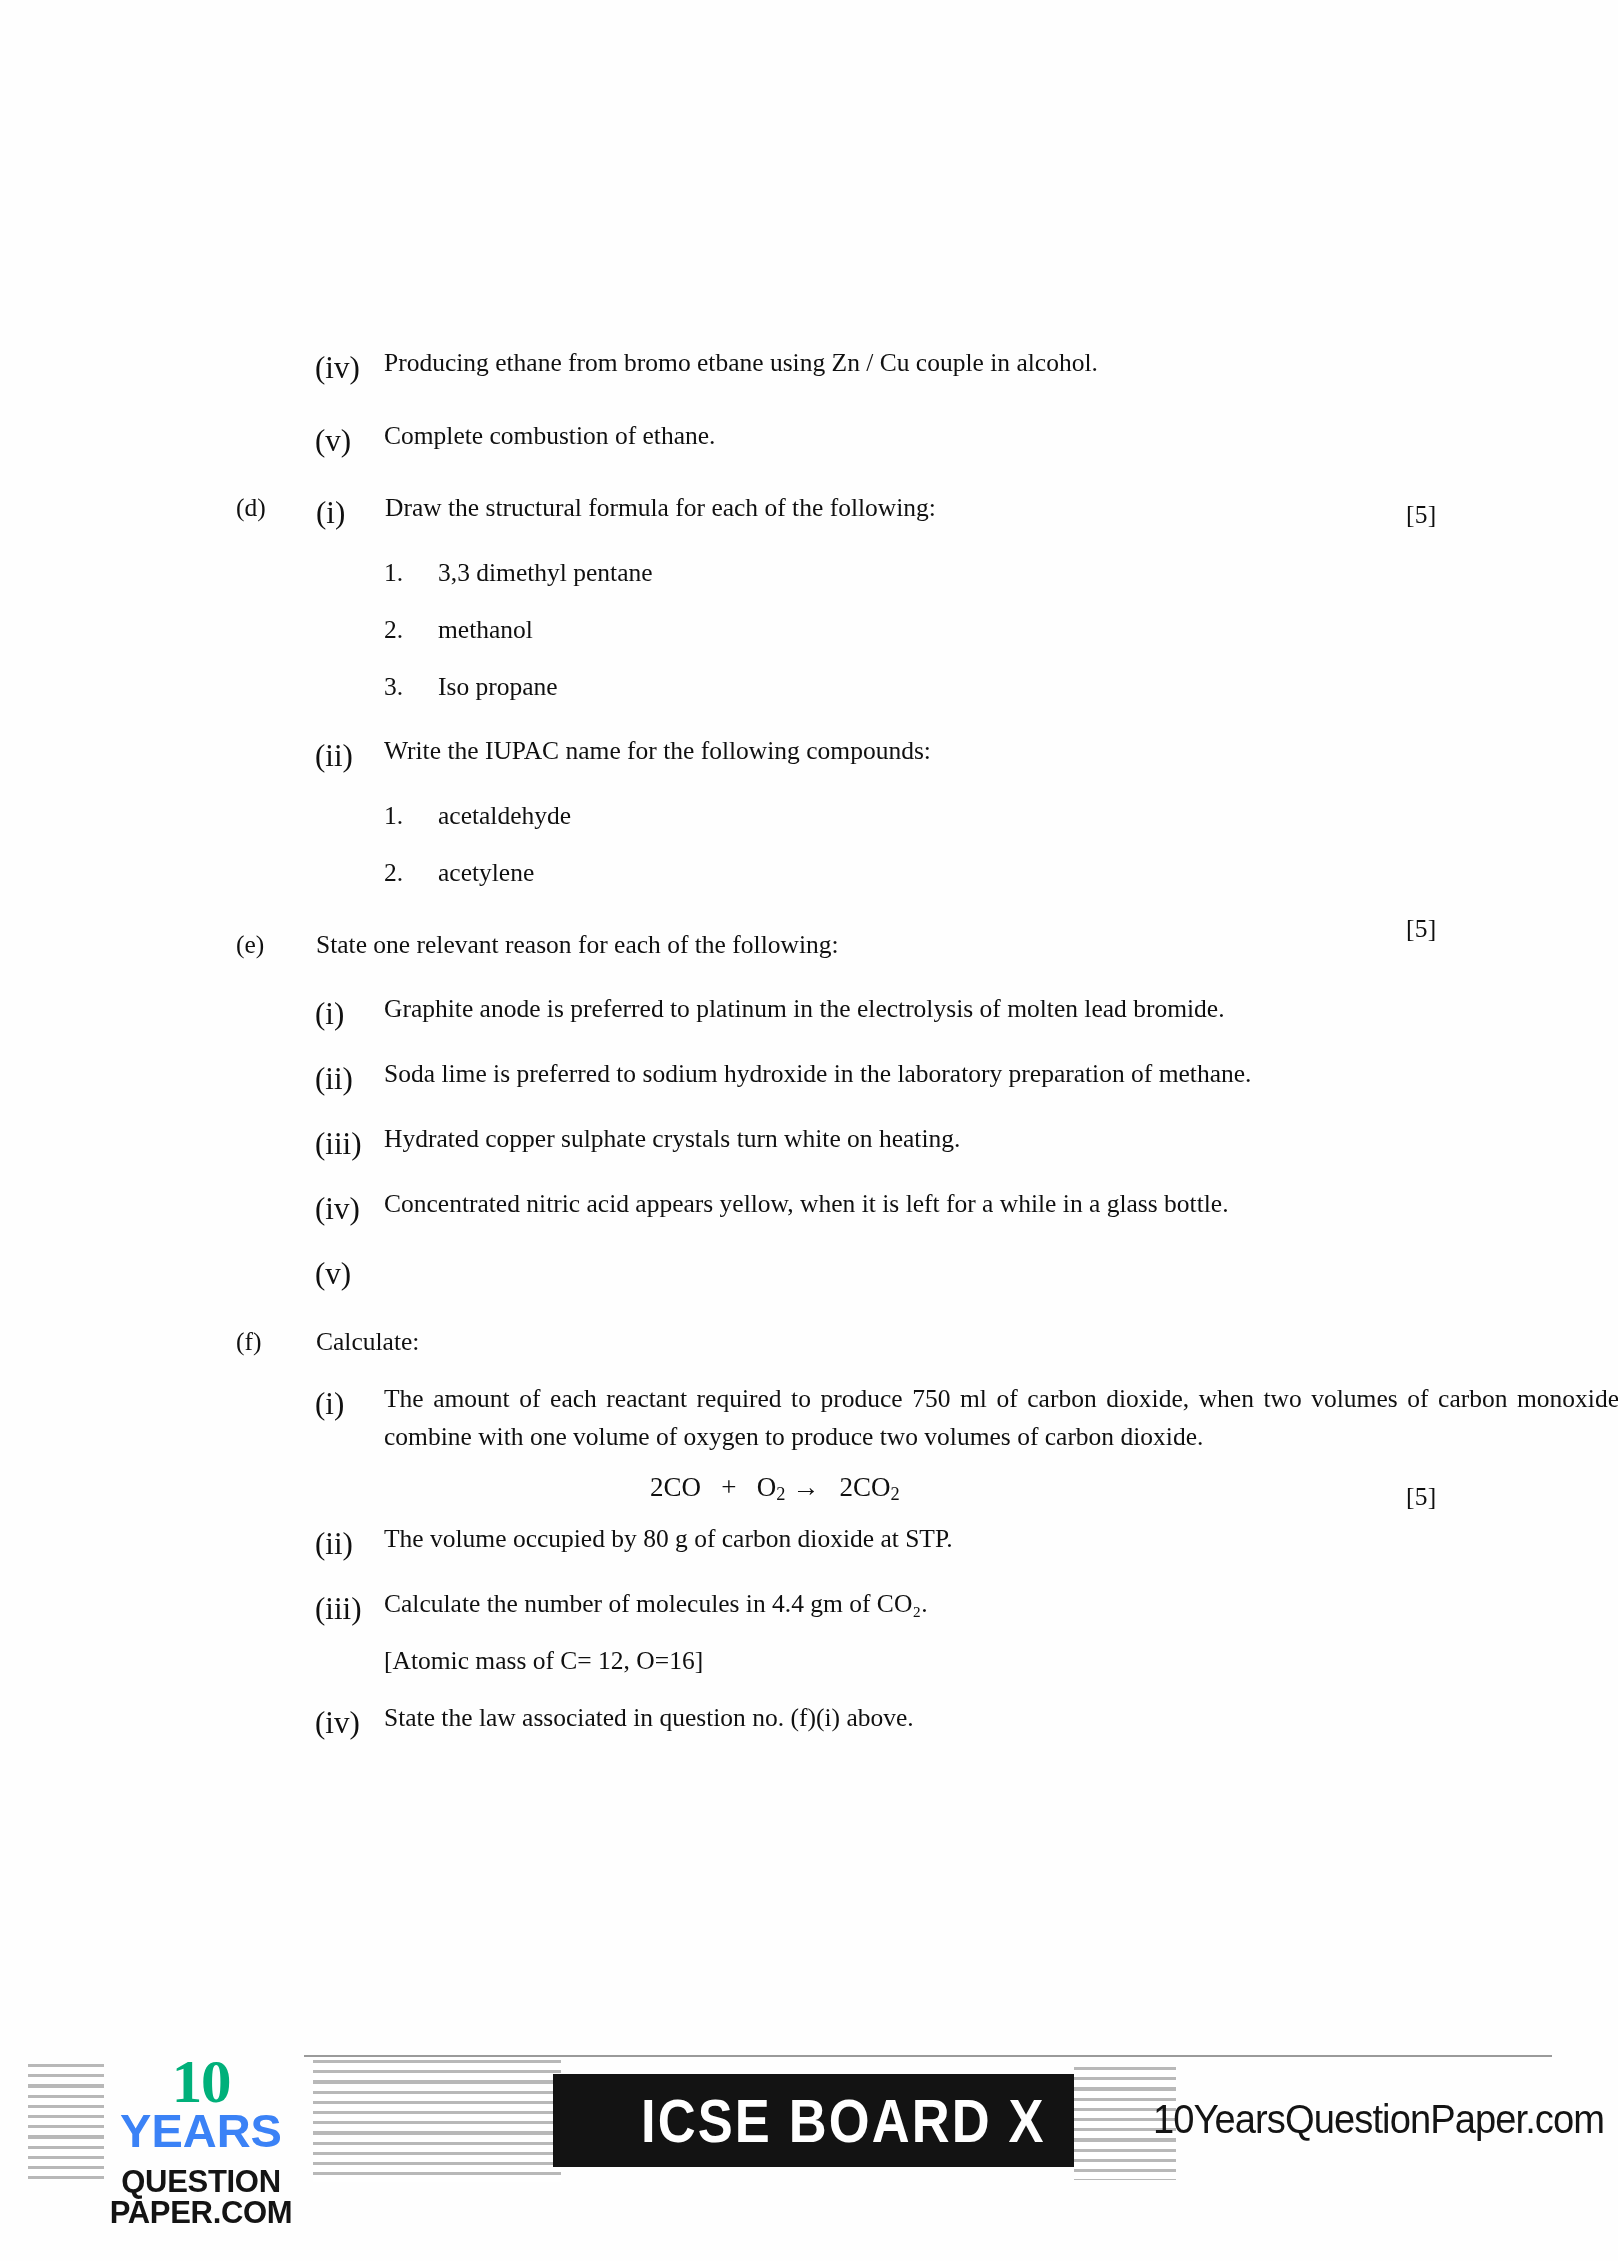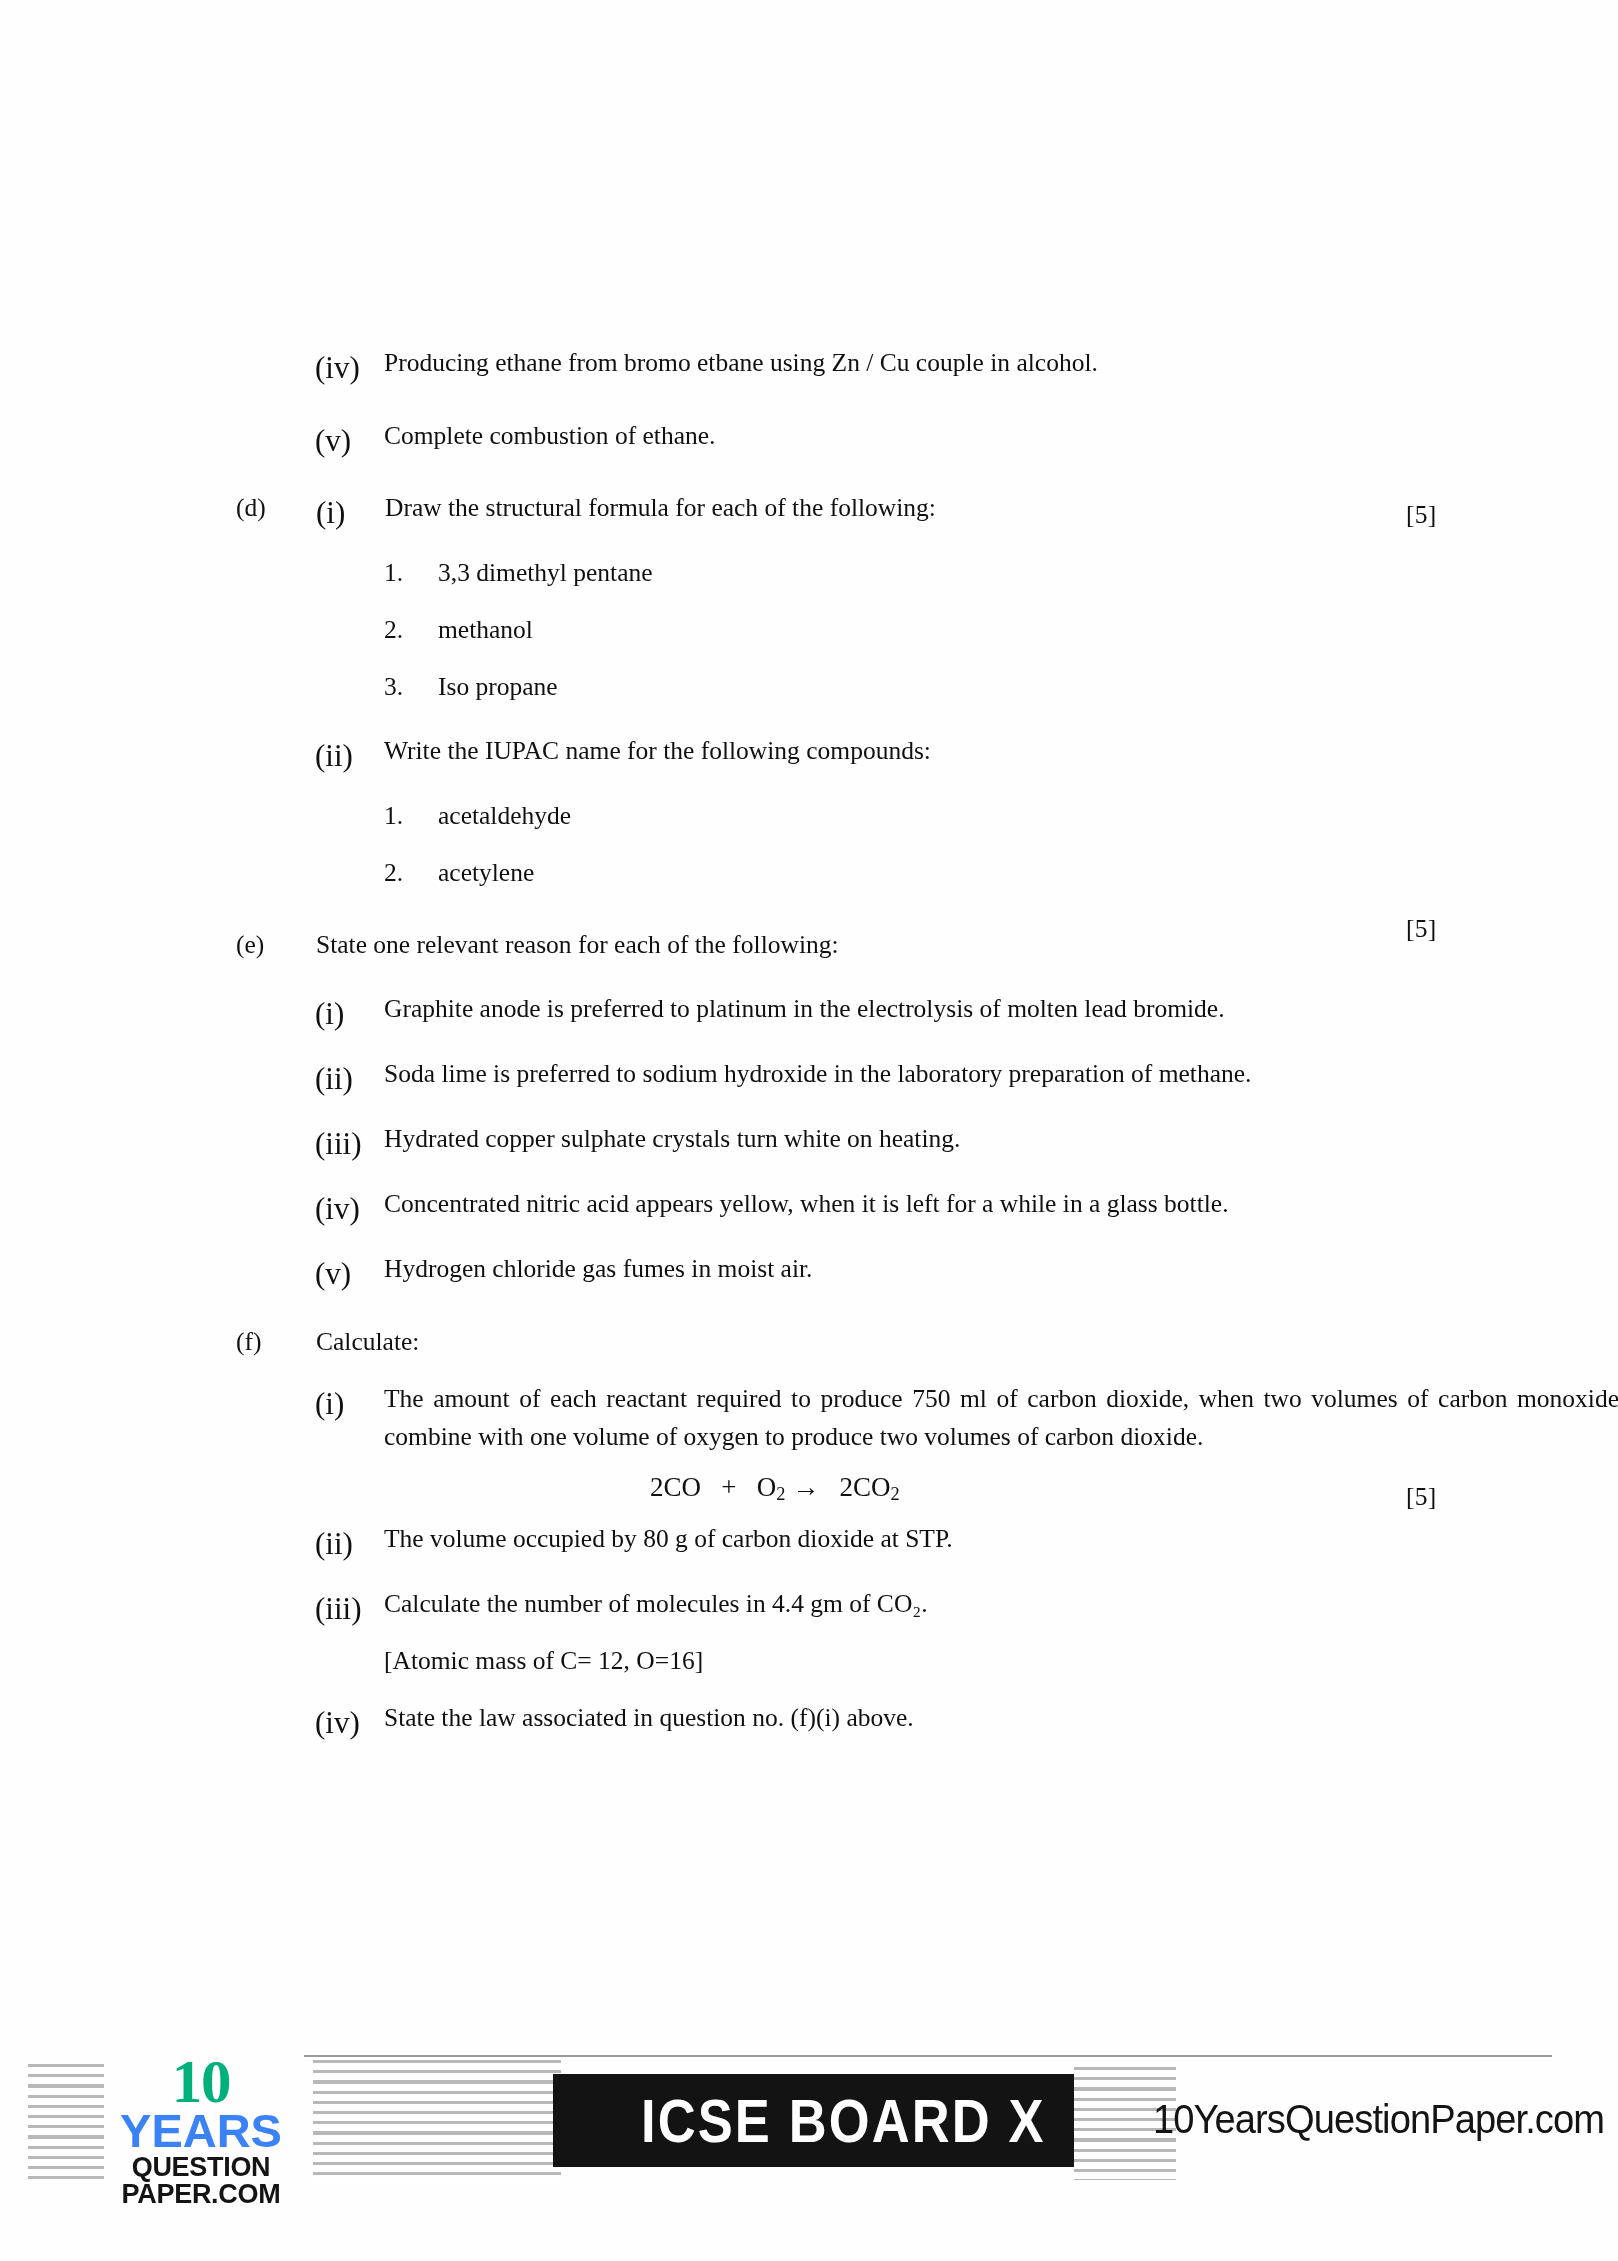--- a/index.html
+++ b/index.html
@@ -129,26 +129,26 @@
   }
   .logo-years {
     font-size: 47px;
     font-weight: 700;
     color: #3b82f6;
     line-height: 0.95;
     letter-spacing: 0px;
     margin-top: -1.3px;
   }
   .logo-qp {
-    font-size: 27px;
+    font-size: 31px;
     font-weight: 700;
     color: #141414;
     line-height: 1.0;
     letter-spacing: -0.3px;
-    margin-top: 0;
+    margin-top: 12px;
   }
 
   .banner {
     position: absolute;
     left: 553px;
     top: 33px;
     width: 581px;
     height: 93px;
     background: #131313;
     display: flex;
@@ -287,21 +287,20 @@
 
     <div class="row indent-1">
       <div class="marker-roman">(iv)</div>
       <div class="body-text justify">Concentrated nitric acid appears yellow, when it is left for a while in a glass bottle.</div>
     </div>
 
     <div class="sp-s"></div>
 
     <div class="row indent-1">
       <div class="marker-roman">(v)</div>
-      <div class="body-text">Hydrogen chloride gas fumes in moist air.</div>
     </div>
 
     <div class="sp-m"></div>
 
     <div class="row indent-0">
       <div class="marker-outer">(f)</div>
       <div class="body-text">Calculate:</div>
     </div>
 
     <div class="sp-s"></div>

